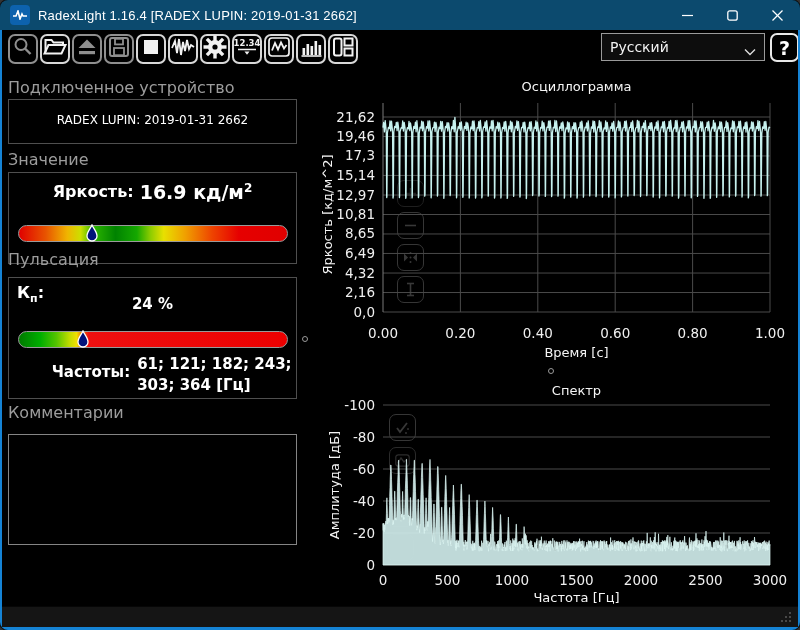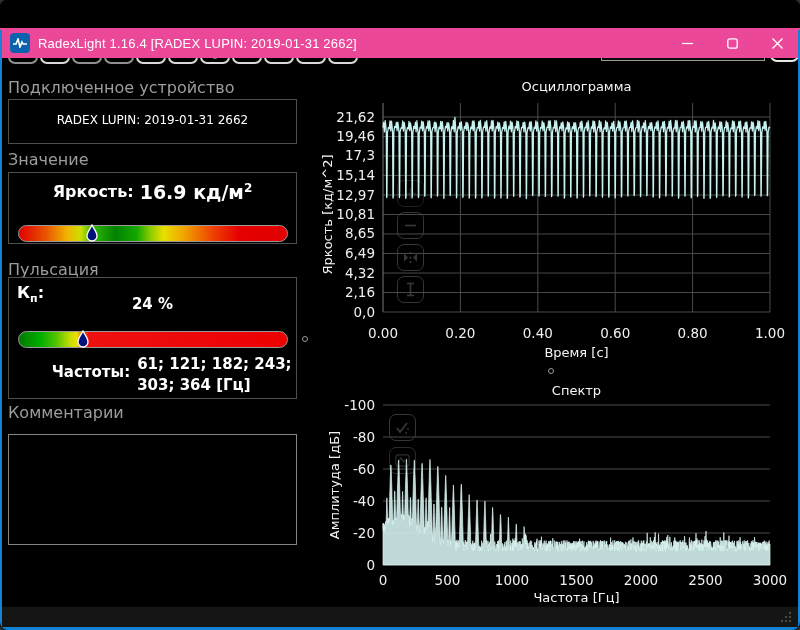--- a/index.html
+++ b/index.html
@@ -5,21 +5,21 @@
   html,body{margin:0;padding:0;background:#333;font-family:"DejaVu Sans",sans-serif;}
   .window{position:relative;width:800px;height:630px;background:#000;border-radius:8px;overflow:hidden;
           box-shadow:0 0 0 1px #111;}
   
   .frame-edge{position:absolute;background:#1583d5;z-index:50;}
   .edge-left{left:0;top:30px;width:2px;bottom:0;}
   .edge-right{right:0;top:30px;width:2px;bottom:0;}
   .edge-bottom{left:0;right:0;bottom:0;height:3px;}
 
   
-  .titlebar{position:absolute;left:0;top:0;width:100%;height:30px;background:#ec4899;display:flex;align-items:center;z-index:40;margin-top:28px;}
+  .titlebar{position:absolute;left:0;top:0;width:100%;height:30px;background:#0c4a6e;display:flex;align-items:center;z-index:40;}
   .app-icon{width:20px;height:20px;margin:0 8px 0 10px;background:#0d62ad;border-radius:4px;display:flex;align-items:center;justify-content:center;}
   .title-text{color:#fff;font-size:13px;font-family:"Liberation Sans",sans-serif;letter-spacing:.2px;}
   .win-controls{position:absolute;right:0;top:0;height:30px;display:flex;}
   .win-btn{width:45px;height:30px;display:flex;align-items:center;justify-content:center;}
 
   
   .toolbar{position:absolute;left:2px;top:30px;width:796px;height:38px;background:#000;z-index:30;}
   .tb-buttons{position:absolute;left:6px;top:4px;display:flex;gap:2px;}
   .tb-btn{width:30px;height:30px;border:2px solid #d8d8d8;border-radius:7px;box-sizing:border-box;
           display:flex;align-items:center;justify-content:center;background:#000;}
@@ -190,31 +190,31 @@
     </div>
     <div class="help-btn">?</div>
   </div>
 
   <div class="caption" style="left:8px;top:78px;">Подключенное устройство</div>
   <div class="groupbox" style="left:8px;top:99px;width:289px;height:45px;">
     <div class="device-name">RADEX LUPIN: 2019-01-31 2662</div>
   </div>
 
   <div class="caption" style="left:8px;top:150px;">Значение</div>
-  <div class="groupbox" style="left:8px;top:172px;width:289px;height:72px;">
+  <div class="groupbox" style="left:8px;top:172px;width:289px;height:92px;">
     <div class="val-row">
       <span class="val-label">Яркость:</span><span class="val-num"><span>16.9</span>&nbsp;<span>кд/м</span><sup style="font-size:12px;">2</sup></span>
     </div>
     <div class="slider" id="slider-brightness" style="top: 52px; background: linear-gradient(to right, rgb(224, 0, 0) 0%, rgb(232, 84, 0) 10%, rgb(240, 180, 0) 18%, rgb(204, 223, 0) 23%, rgb(43, 180, 0) 28%, rgb(0, 130, 0) 36%, rgb(21, 168, 0) 44%, rgb(140, 204, 0) 49%, rgb(232, 224, 0) 54%, rgb(240, 160, 0) 62%, rgb(238, 68, 0) 72%, rgb(230, 0, 0) 82%, rgb(224, 0, 0) 100%);"></div>
     <svg class="slider-marker" id="marker-brightness" width="12" height="18" viewBox="0 0 12 18" style="left: 77.25px; top: 51px;">
       <path d="M6 1 C7.5 4.5 11 8 11 12 A5 5 0 1 1 1 12 C1 8 4.5 4.5 6 1 Z" fill="#00127a" stroke="#fff" stroke-width="1.3"></path>
     </svg>
   </div>
 
-  <div class="caption" style="left:8px;top:260px;">Пульсация</div>
+  <div class="caption" style="left:8px;top:250px;">Пульсация</div>
   <div class="groupbox" style="left:8px;top:277px;width:289px;height:122px;">
     <div class="kp-label"><span>К</span><sub>п</sub><span>:</span></div>
     <div class="kp-value">24 %</div>
     <div class="slider" id="slider-kp" style="top: 53px; background: linear-gradient(to right, rgb(0, 122, 0) 0%, rgb(0, 174, 0) 8%, rgb(85, 196, 0) 14%, rgb(196, 221, 0) 19%, rgb(239, 224, 0) 21.5%, rgb(240, 120, 0) 23.5%, rgb(238, 16, 16) 26%, rgb(236, 0, 0) 100%);"></div>
     <svg class="slider-marker" id="marker-kp" width="12" height="18" viewBox="0 0 12 18" style="left: 67.8px; top: 52px;">
       <path d="M6 1 C7.5 4.5 11 8 11 12 A5 5 0 1 1 1 12 C1 8 4.5 4.5 6 1 Z" fill="#00127a" stroke="#fff" stroke-width="1.3"></path>
     </svg>
     <div class="freq-row">
       <div class="freq-label">Частоты:</div>
       <div class="freq-value">61; 121; 182; 243; 303; 364 [Гц]</div>

